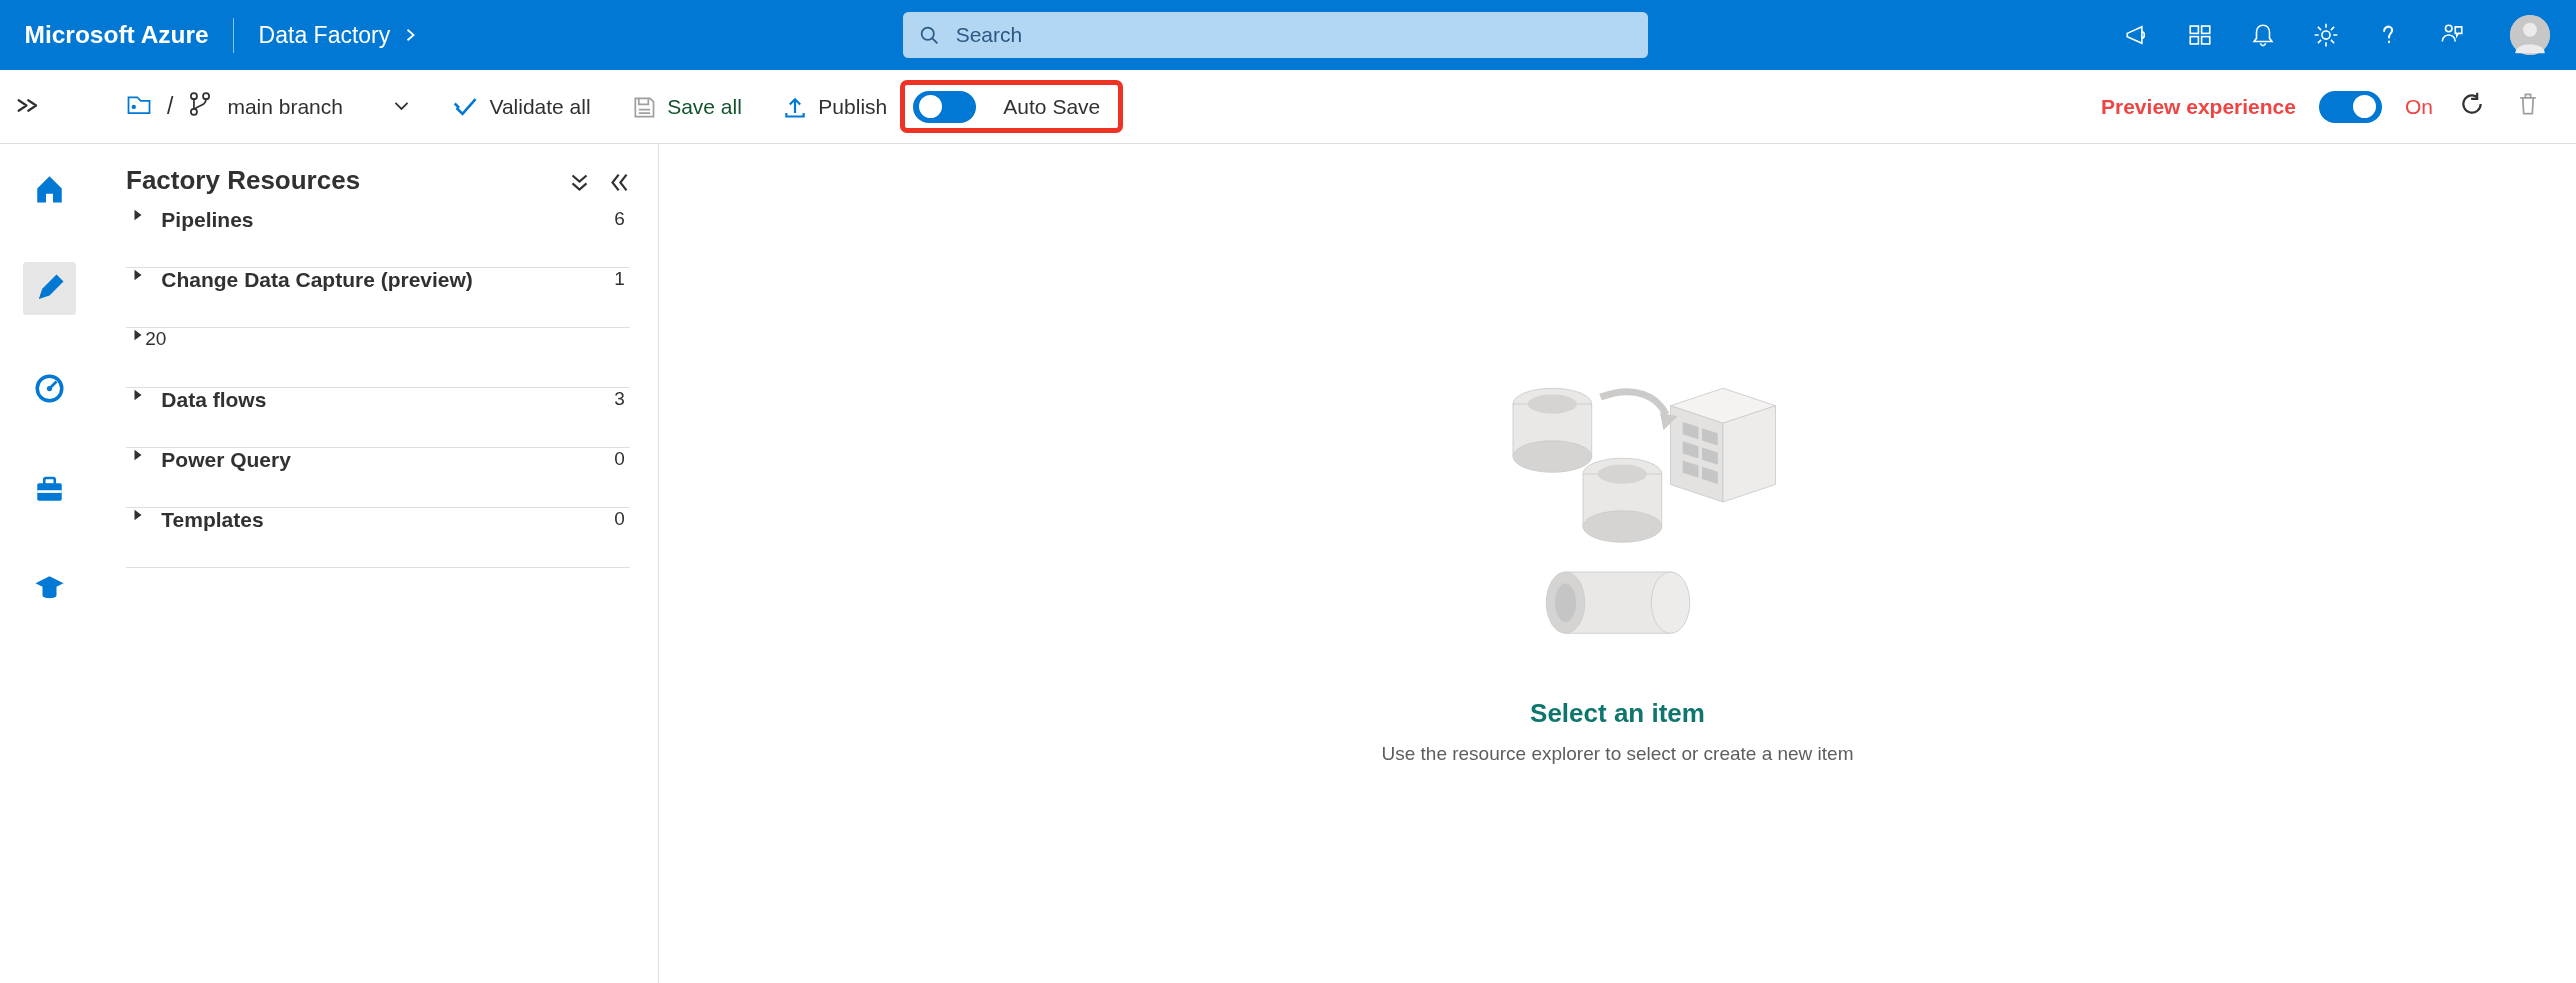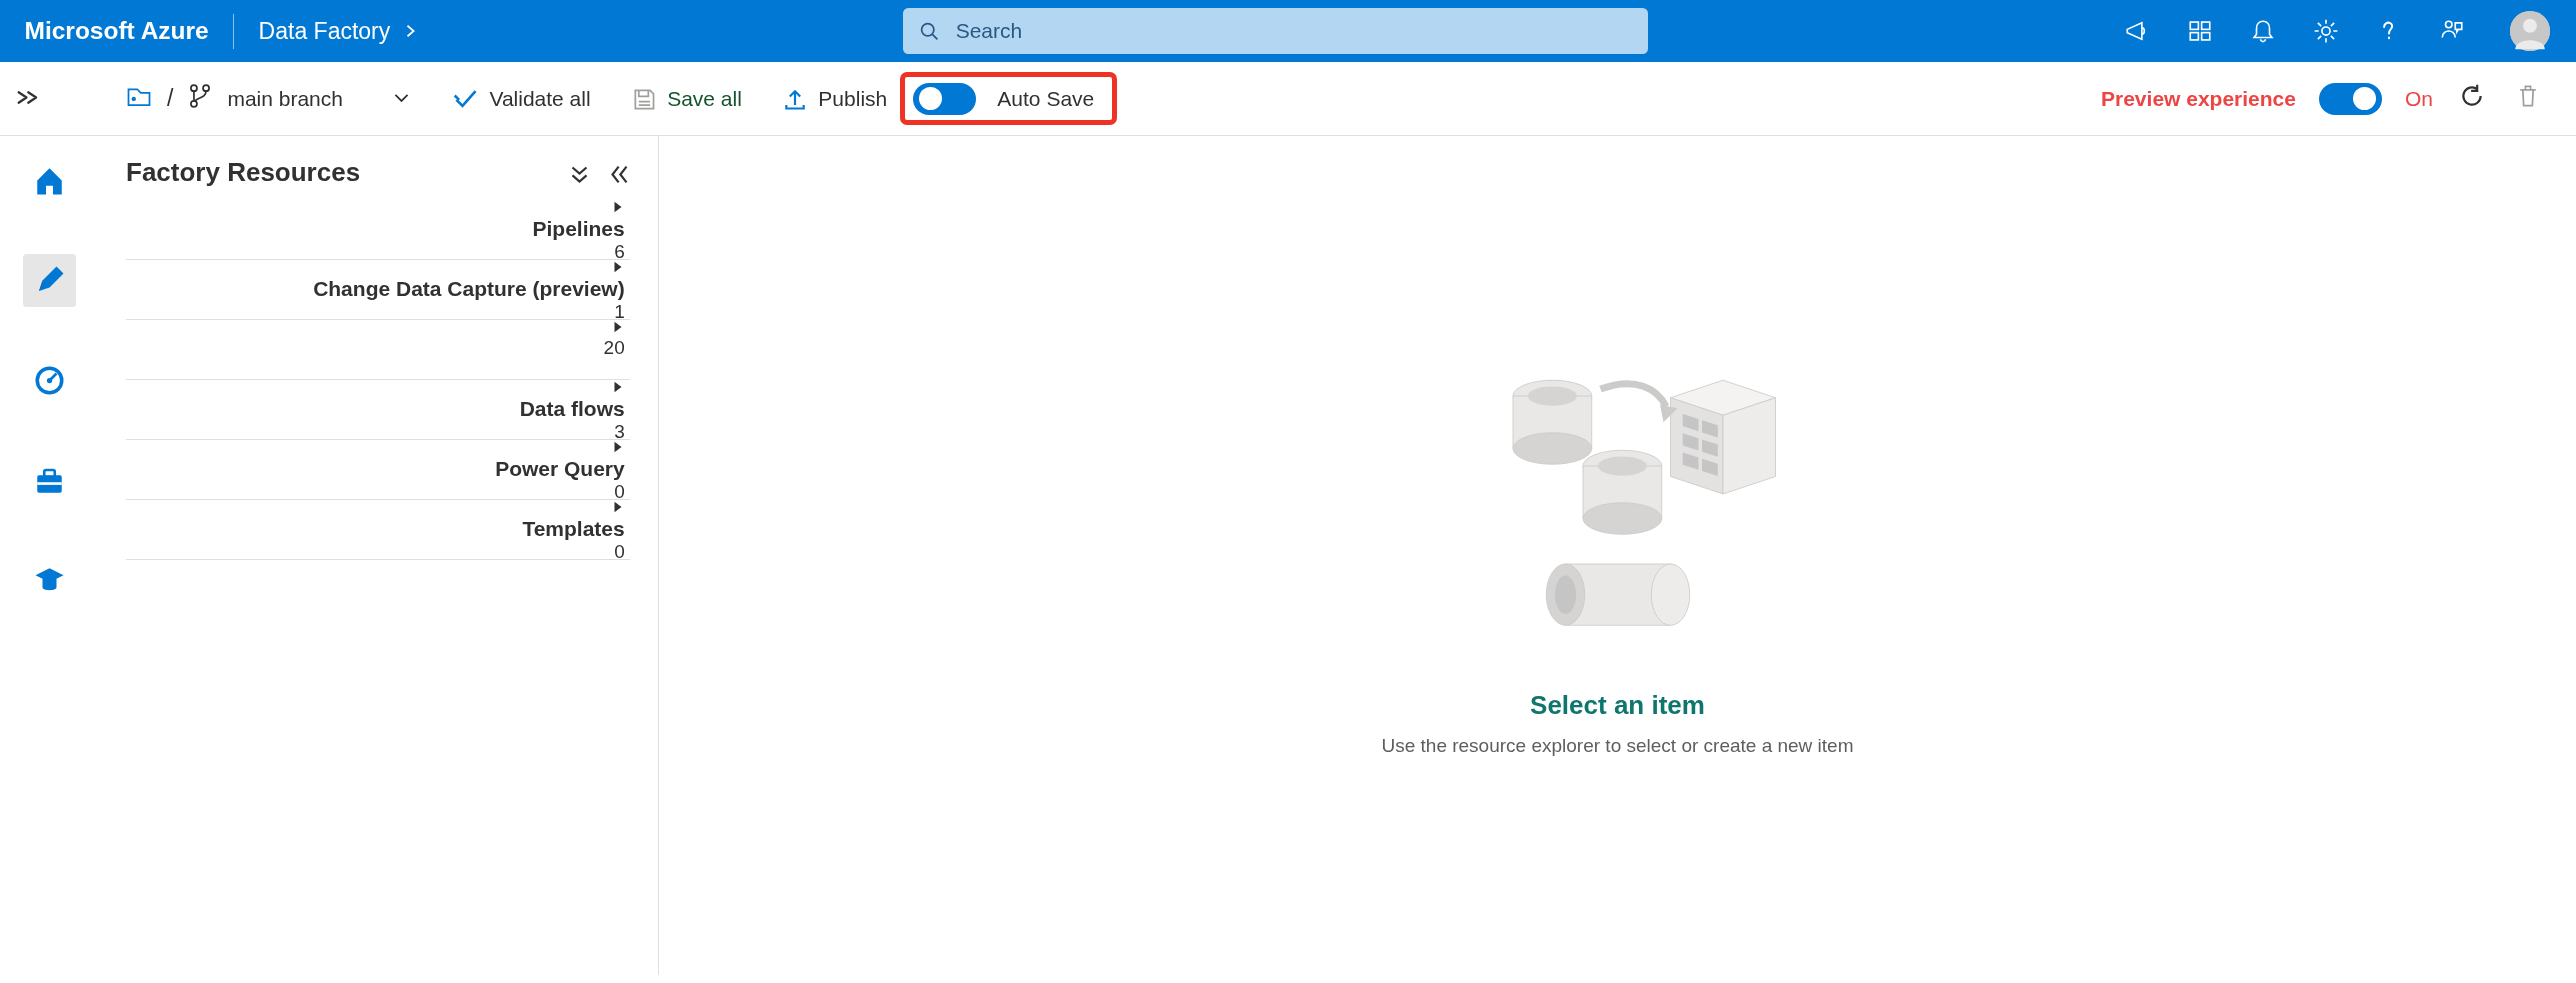--- a/index.html
+++ b/index.html
@@ -1,19 +1,19 @@
 <!DOCTYPE html>
 <html style="font-size:14px"><head>
 <meta charset="utf-8">
 <style>
   * { box-sizing: border-box; margin: 0; padding: 0; }
   body { font-family: "Segoe UI", Tahoma, sans-serif; font-size: 12.3px; color: #323130; background:#fff; width:2576px; height:983px; overflow:hidden; }
 
   
-  .topbar { height:62px; background:#0078d4; display:flex; align-items:center; color:#fff; }
+  .topbar { height:70px; background:#0078d4; display:flex; align-items:center; color:#fff; }
   .topbar-left { display:flex; align-items:center; padding-left:24.5px; }
   .brand { font-size:24.5px; font-weight:600; padding-right:24.5px; }
   .brand-divider { width:0.9px; height:35px; background:rgba(255,255,255,0.55); }
   .service { font-size:23px; padding:0 8.8px 0 24.5px; display:flex; align-items:center; gap:14px; }
   .service svg { width:14px; height:14px; }
   .topbar-center { flex:1; display:flex; justify-content:center; }
   .search-wrap { position:relative; width:745px; height:46px; background:#b3d7f2; border-radius:5.3px; display:flex; align-items:center; }
   .search-wrap svg { width:21px; height:21px; margin-left:16px; }
   .search-input { flex:1; background:transparent; border:none; outline:none; font-size:21px; color:#2b5884; padding-left:16px; }
   .search-input::placeholder { color:#2b5884; }
@@ -33,21 +33,21 @@
   .branch-group .slash { font-size:23px; color:#323130; }
   .branch-group .git-icon svg { width:26px; height:26px; }
   .branch-name { font-size:21px; }
   .branch-chevron { margin-left:35px; width:21px; height:21px; }
   .branch-chevron svg { width:19px; height:19px; }
 
   .tool-btn { display:flex; align-items:center; gap:10.5px; margin-left:40px; cursor:pointer; font-size:21px; }
   .tool-btn.disabled { color:#14532d; cursor:default; }
   .tool-btn svg { width:26px; height:26px; }
 
-  .autosave-highlight { display:flex; align-items:center; gap:21px; margin-left:12.3px; padding:5.3px 17.5px 5.3px 8.8px; border:5.3px solid #ee3324; border-radius:7px; }
+  .autosave-highlight { display:flex; align-items:center; gap:27px; margin-left:12.3px; padding:5.3px 17.5px 5.3px 8.8px; border:5.3px solid #ee3324; border-radius:7px; }
   .switch { position:relative; width:63px; height:32px; background:#0078d4; border-radius:16px; cursor:pointer; }
   .switch .knob { position:absolute; top:4.4px; left:6.1px; width:23px; height:23px; background:#fff; border-radius:50%; }
 
   .spacer { flex:1; }
 
   .preview-group { display:flex; align-items:center; gap:23px; font-size:21px; font-weight:600; color:#ef4444; }
   .preview-switch { width:63px; height:32px; background:#0078d4; border-radius:16px; position:relative; cursor:pointer; }
   .preview-switch .knob { position:absolute; top:4.4px; right:6.1px; width:23px; height:23px; background:#fff; border-radius:50%; }
   .toolbar-right-icons { display:flex; align-items:center; gap:30px; margin-left:26px; }
   .toolbar-right-icons svg { width:26px; height:26px; }
@@ -66,21 +66,21 @@
   .res-header-icons { display:flex; gap:19px; }
   .res-header-icons svg { width:21px; height:21px; }
   .res-filter-row { display:flex; align-items:center; gap:17.5px; margin-top:21px; }
   .res-filter-box { flex:1; height:49px; border:1.8px solid #323130; border-radius:1.8px; display:flex; align-items:center; padding:0 14px; }
   .res-filter-box svg { width:21px; height:21px; }
   .res-filter-input { flex:1; border:none; outline:none; font-size:19px; color:#605e5c; margin-left:12.3px; background:transparent; }
   .res-filter-input::placeholder { color:#605e5c; }
   .res-add-btn svg { width:30px; height:30px; }
 
   .res-list { margin-top:12.3px; }
-  .res-item { display:flex; align-items:flex-end; height:60px; border-bottom:0.9px solid #e1dfdd; cursor:pointer; padding:0 5.3px;flex-direction:column; }
+  .res-item { display:flex; align-items:flex-start; height:60px; border-bottom:0.9px solid #e1dfdd; cursor:pointer; padding:0 5.3px; }
   .res-item .chev svg { width:14px; height:14px; }
   .res-item .name { flex:1; font-size:21px; font-weight:600; margin-left:16px; }
   .res-item .count { font-size:19px; color:#323130; }
 
   
   .main-canvas { flex:1; display:flex; flex-direction:column; align-items:center; justify-content:center; color:#605e5c; }
   .main-illustration { width:368px; height:315px; opacity:.9; }
   .main-title { font-size:26px; font-weight:700; color:#0f766e; margin-top:21px; }
   .main-sub { font-size:19px; color:#605e5c; margin-top:14px; }
 </style>

